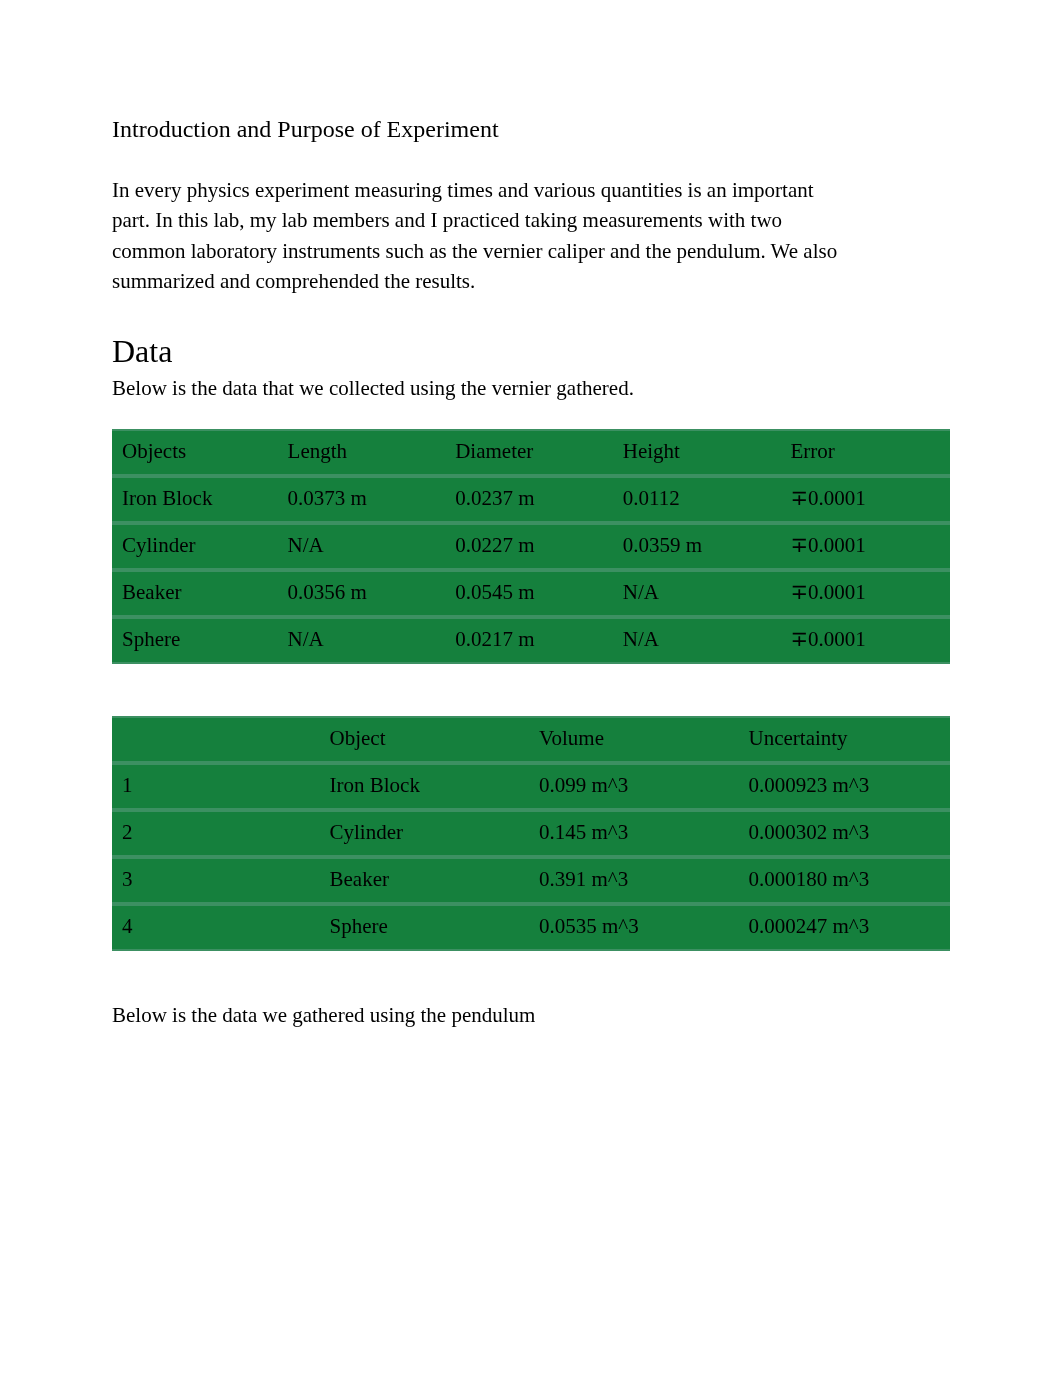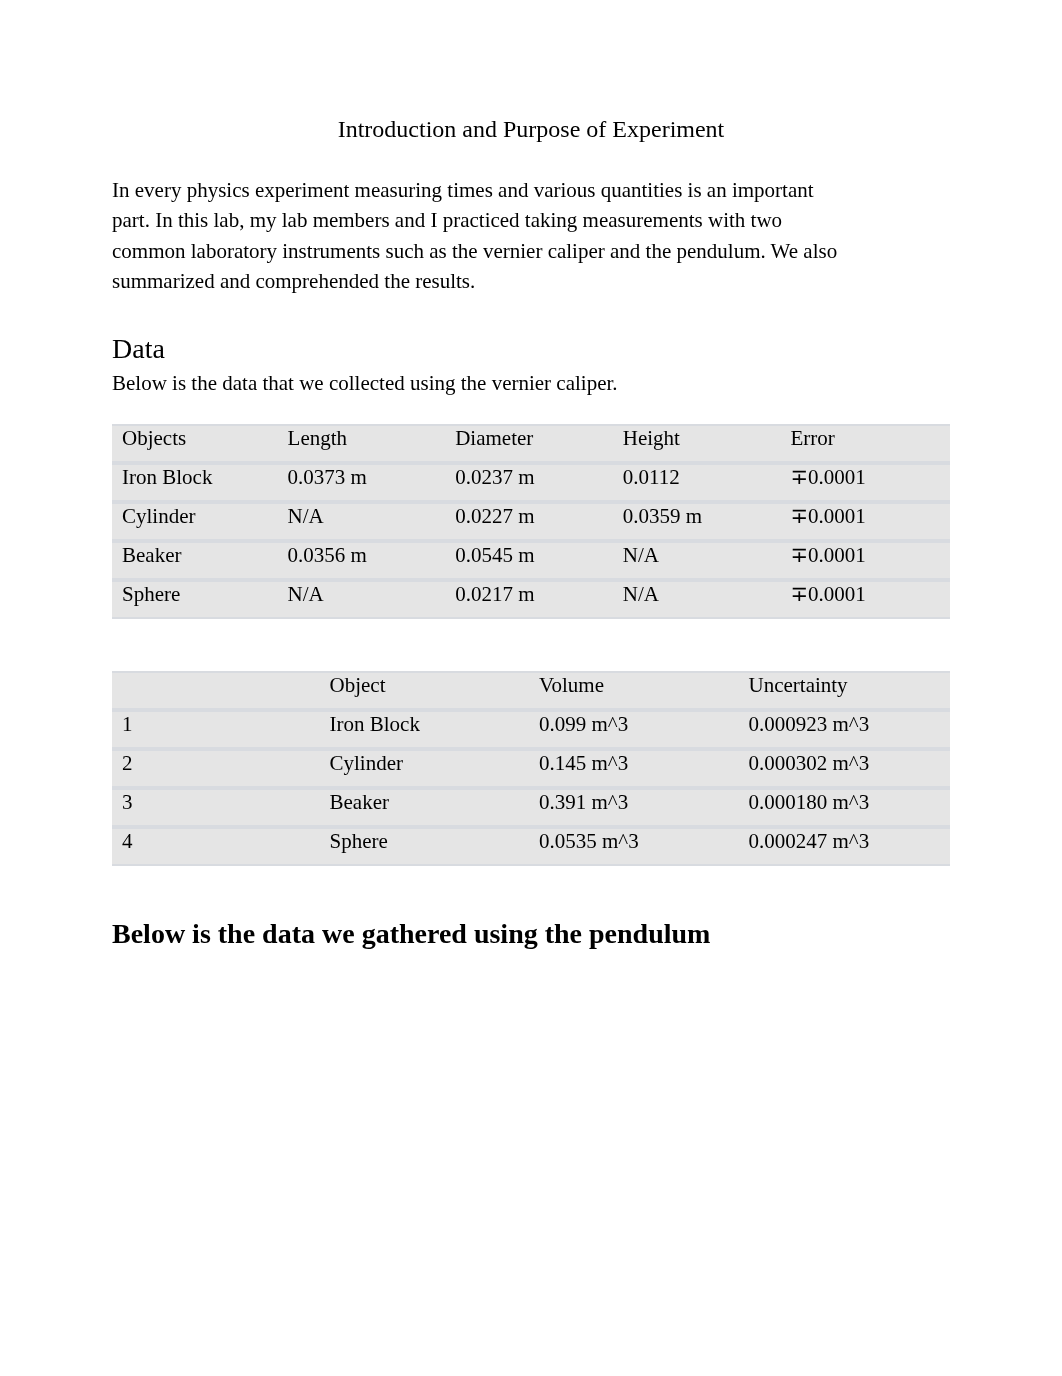--- a/index.html
+++ b/index.html
@@ -15,78 +15,76 @@
       position: relative;
     }
     .page {
       padding: 116px 112px 0 112px;
     }
     .section-heading {
       font-size: 24px;
       color: #000;
       font-weight: 400;
       margin-bottom: 32px;
-      text-align: center;
     }
     .body-text {
       font-size: 21px;
       color: #000;
       line-height: 1.45;
       margin-bottom: 36px;
       max-width: 740px;
     }
     .sub-heading {
-      font-size: 28px;
+      font-size: 32px;
       color: #000;
       font-weight: 400;
       margin-bottom: 6px;
     }
     .sub-text {
       font-size: 21px;
       color: #000;
       margin-bottom: 28px;
     }
     table {
       width: 100%;
       border-collapse: separate;
       border-spacing: 0;
       margin-bottom: 52px;
     }
     td {
       font-size: 21px;
       color: #000;
-      padding: 0 8px 10px 8px;
+      padding: 8px 8px 10px 8px;
       text-align: left;
       vertical-align: middle;
-      background: #e5e5e5;
+      background: #15803d;
       border-top: 2px solid rgba(180,190,210,0.25);
       border-bottom: 2px solid rgba(180,190,210,0.25);
     }
     tr td:first-child {
       padding-left: 10px;
     }
     .table1 td { width: 20%; }
     .table2 td { width: 25%; margin-top: 36px; }
     .below-text {
-      font-size: 28px;
+      font-size: 21px;
       color: #000;
-      font-weight: bold;
     }
   </style>
 </head>
 <body>
 
 <div class="page">
 
   <h2 class="section-heading">Introduction and Purpose of Experiment</h2>
 
   <p class="body-text">In every physics experiment measuring times and various quantities is an important part. In this lab, my lab members and I practiced taking measurements with two common laboratory instruments such as the vernier caliper and the pendulum. We also summarized and comprehended the results.</p>
 
   <h2 class="sub-heading">Data</h2>
-  <p class="sub-text">Below is the data that we collected using the vernier caliper.</p>
+  <p class="sub-text">Below is the data that we collected using the vernier gathered.</p>
 
   <table class="table1">
     <tbody>
         <tr>
       <td>Objects</td>
       <td>Length</td>
       <td>Diameter</td>
       <td>Height</td>
       <td>Error</td>
     </tr>

